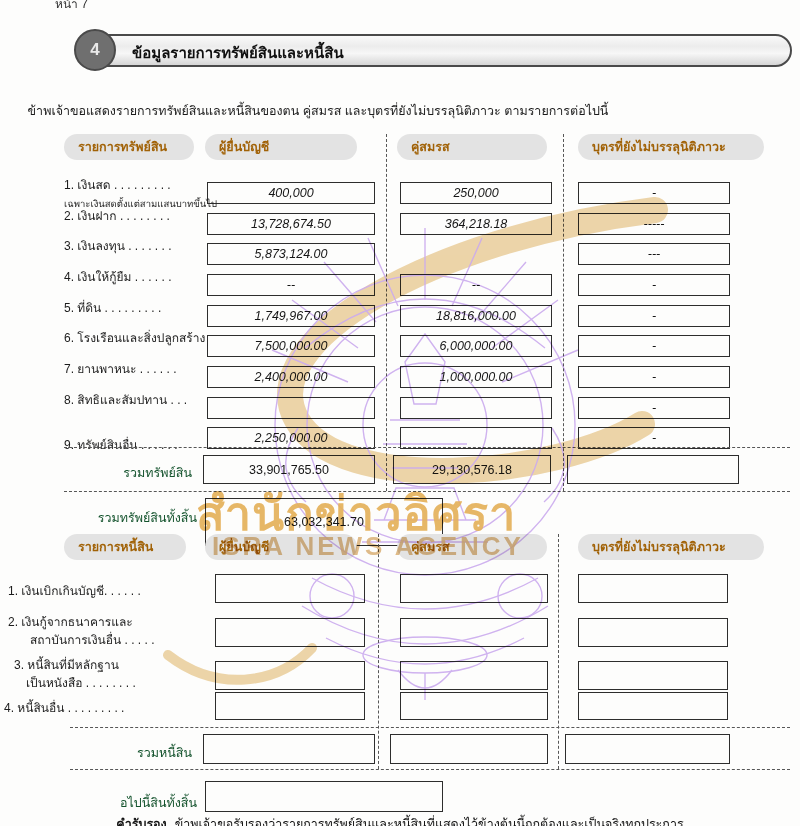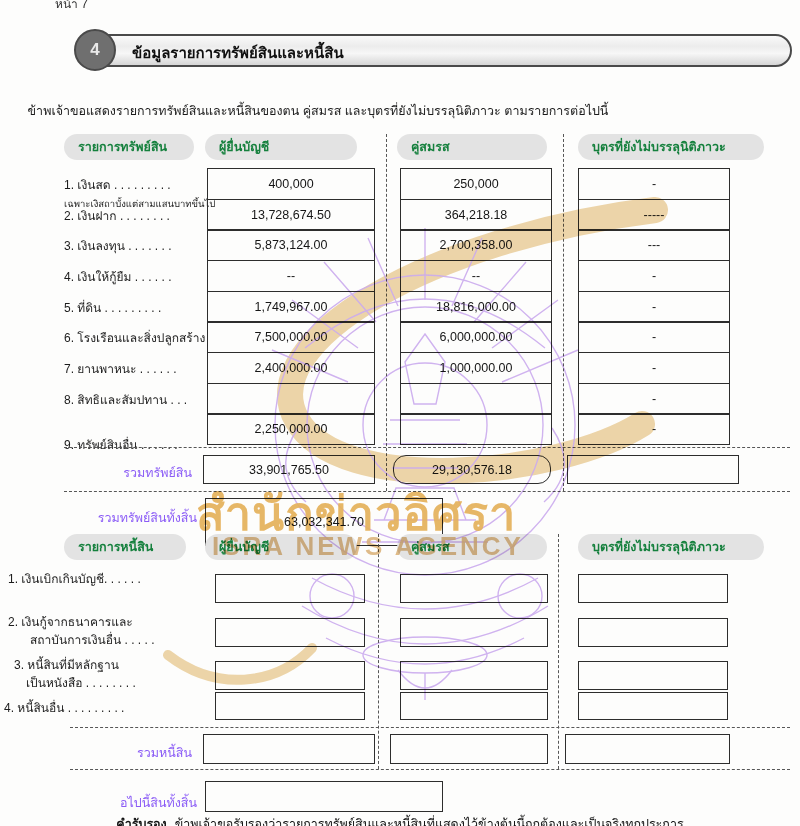--- a/index.html
+++ b/index.html
@@ -11,35 +11,35 @@
   .secbar{position:absolute;left:80px;top:34px;width:712px;height:33px;border:2px solid #4a4a4a;
           border-radius:17px;background:linear-gradient(#fafafa,#ececec 35%,#f7f7f7 60%,#d6d6d6);
           box-sizing:border-box;}
   .secnum{position:absolute;left:74px;top:29px;width:42px;height:42px;border-radius:50%;
           background:#6f6f6f;border:2px solid #4a4a4a;box-sizing:border-box;color:#e9e9e9;
           display:flex;align-items:center;justify-content:center;font-size:17px;font-weight:bold;}
   .sectitle{position:absolute;left:132px;top:41px;font-size:15px;font-weight:bold;color:#111;}
   .intro{position:absolute;left:0;top:101px;width:636px;text-align:center;font-size:12.5px;color:#1c1c1c;}
   
   .pill{position:absolute;height:26px;border-radius:13px;background:#e3e3e3;font-weight:bold;
-        font-size:12.5px;line-height:26px;padding-left:14px;box-sizing:border-box;color:#15803d;}
+        font-size:12.5px;line-height:26px;padding-left:14px;box-sizing:border-box;color:#a16207;}
   
   .dash-v{position:absolute;width:0;border-left:1.6px dashed #565656;}
   .dash-h{position:absolute;height:0;border-top:1.6px dashed #565656;}
   
   .a-row,.l-row{position:absolute;left:0;width:800px;height:31px;}
   .lbl{position:absolute;font-size:12px;color:#1c1c1c;white-space:nowrap;}
   .box{position:absolute;border:1.6px solid #2d2d2d;background:rgba(255,255,255,.0);
        display:flex;align-items:center;justify-content:center;font-size:12.5px;color:#161616;box-sizing:border-box;}
-  .a-row .box{top:0;height:32px;}
+  .a-row .box{top:14px;height:22px;font-style:italic;}
   .bx-d{left:207px;width:168px;}
   .bx-s{left:400px;width:152px;}
   .bx-c{left:578px;width:152px;}
   .note{position:absolute;left:64px;top:196px;font-size:9.5px;color:#222;}
-  .total-lbl{position:absolute;font-size:12.5px;color:#8b5cf6;text-align:right;}
+  .total-lbl{position:absolute;font-size:12.5px;color:#14532d;text-align:right;}
   
   .wm{position:absolute;inset:0;z-index:6;pointer-events:none;mix-blend-mode:multiply;}
   .wm-thai{position:absolute;left:196px;top:476px;font-size:47px;font-weight:bold;
            color:#e7b35c;opacity:.92;letter-spacing:1px;white-space:nowrap;}
   .wm-latin{position:absolute;left:212px;top:531px;font-size:26px;font-weight:bold;
             color:#dcb277;opacity:.85;letter-spacing:3px;white-space:nowrap;}
   .cert{position:absolute;left:0;top:814px;width:800px;text-align:center;font-size:12.5px;color:#111;}
   .cert b{margin-right:8px;}
 </style>
 </head>
@@ -62,33 +62,32 @@
 
   <div class="dash-v" style="left:386px;top:134px;height:357px;"></div>
   <div class="dash-v" style="left:563px;top:134px;height:357px;"></div>
 
   <div class="a-row" style="top:168px">
     <div class="lbl" style="left:64px;top:7px;">1. เงินสด  . . . . . . . . .</div>
     <div class="box bx-d">400,000</div>
     <div class="box bx-s">250,000</div>
     <div class="box bx-c">-</div>
   </div>
-  <div class="note">เฉพาะเงิสถาบั้งแต่สามแสนบาทขึ้นไป</div>
+  <div class="note">เฉพาะเงินสดตั้งแต่สามแสนบาทขึ้นไป</div>
 
   <div class="a-row" style="top:199px">
     <div class="lbl" style="left:64px;top:7px;">2. เงินฝาก  . . . . . . . .</div>
     <div class="box bx-d">13,728,674.50</div>
     <div class="box bx-s">364,218.18</div>
     <div class="box bx-c">-----</div>
   </div>
 
   <div class="a-row" style="top:229px">
     <div class="lbl" style="left:64px;top:7px;">3. เงินลงทุน  . . . . . . .</div>
     <div class="box bx-d">5,873,124.00</div>
-    <div class="box bx-s">2,700,358.00</div>
     <div class="box bx-c">---</div>
   </div>
 
   <div class="a-row" style="top:260px">
     <div class="lbl" style="left:64px;top:7px;">4. เงินให้กู้ยืม  . . . . . .</div>
     <div class="box bx-d">--</div>
     <div class="box bx-s">--</div>
     <div class="box bx-c">-</div>
   </div>
 
@@ -123,37 +122,37 @@
   <div class="a-row" style="top:413px">
     <div class="lbl" style="left:64px;top:22px;">9. ทรัพย์สินอื่น  . . . . . .</div>
     <div class="box bx-d">2,250,000.00</div>
     <div class="box bx-s"></div>
     <div class="box bx-c">-</div>
   </div>
 
   <div class="dash-h" style="left:64px;top:447px;width:726px;"></div>
   <div class="total-lbl" style="left:64px;top:463px;width:128px;">รวมทรัพย์สิน</div>
   <div class="box" style="left:203px;top:455px;width:172px;height:29px;">33,901,765.50</div>
-  <div class="box" style="left:393px;top:455px;width:158px;height:29px;border-radius:13px;">29,130,576.18</div>
+  <div class="box" style="left:393px;top:455px;width:158px;height:29px;">29,130,576.18</div>
   <div class="box" style="left:567px;top:455px;width:172px;height:29px;"></div>
   <div class="dash-h" style="left:64px;top:491px;width:726px;"></div>
 
   <div class="total-lbl" style="left:64px;top:508px;width:133px;">รวมทรัพย์สินทั้งสิ้น</div>
   <div class="box" style="left:205px;top:498px;width:238px;height:48px;">63,032,341.70</div>
 
   <div class="pill" style="left:64px;top:534px;width:122px;">รายการหนี้สิน</div>
   <div class="pill" style="left:205px;top:534px;width:152px;">ผู้ยื่นบัญชี</div>
   <div class="pill" style="left:397px;top:534px;width:150px;">คู่สมรส</div>
   <div class="pill" style="left:578px;top:534px;width:186px;">บุตรที่ยังไม่บรรลุนิติภาวะ</div>
 
   <div class="dash-v" style="left:378px;top:534px;height:235px;"></div>
   <div class="dash-v" style="left:558px;top:534px;height:235px;"></div>
 
   <div class="l-row" style="top:0">
-    <div class="lbl" style="left:8px;top:569px;">1. เงินเบิกเกินบัญชี. . . . . .</div>
+    <div class="lbl" style="left:8px;top:581px;">1. เงินเบิกเกินบัญชี. . . . . .</div>
     <div class="box" style="left:215px;top:574px;width:150px;height:29px;"></div>
     <div class="box" style="left:400px;top:574px;width:148px;height:29px;"></div>
     <div class="box" style="left:578px;top:574px;width:150px;height:29px;"></div>
   </div>
 
   <div class="l-row" style="top:0">
     <div class="lbl" style="left:8px;top:612px;">2. เงินกู้จากธนาคารและ</div>
     <div class="lbl" style="left:30px;top:630px;">สถาบันการเงินอื่น  . . . . .</div>
     <div class="box" style="left:215px;top:618px;width:150px;height:29px;"></div>
     <div class="box" style="left:400px;top:618px;width:148px;height:29px;"></div>

